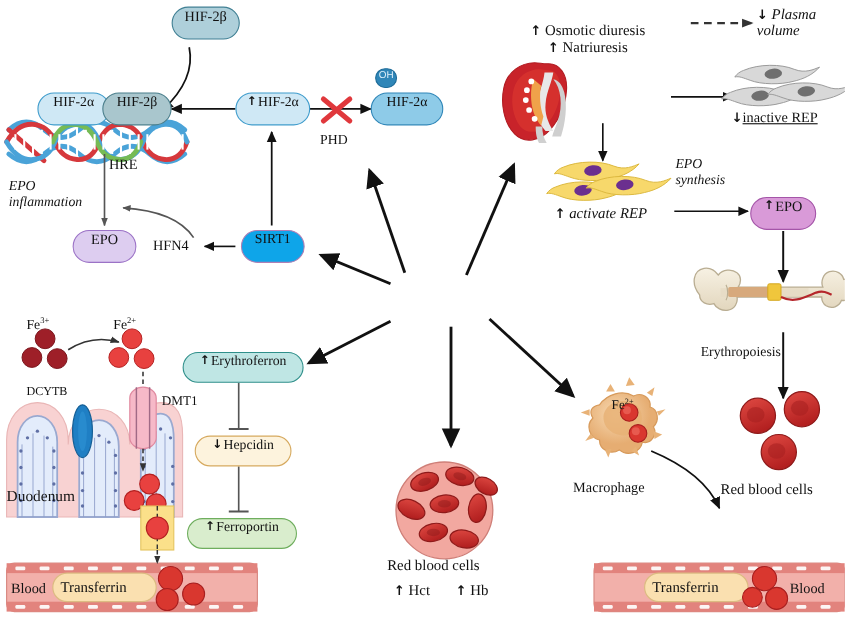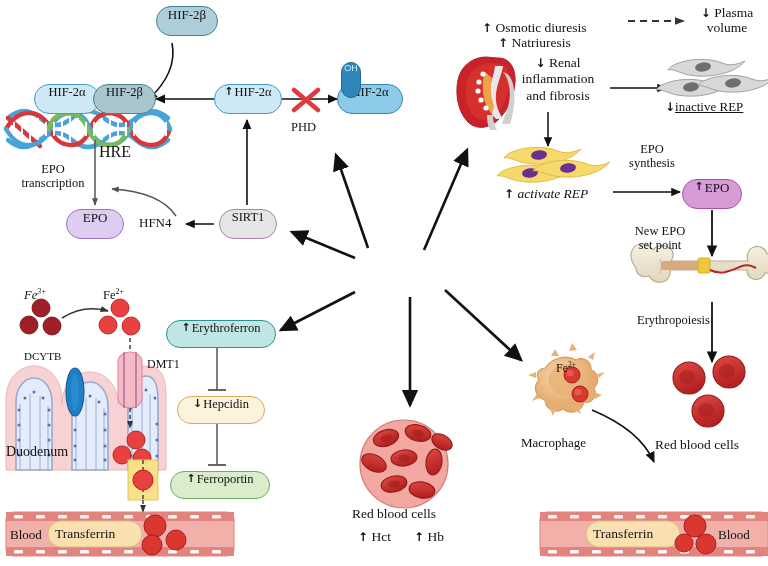--- a/index.html
+++ b/index.html
@@ -4,21 +4,21 @@
 <style>
   html,body{margin:0;padding:0;background:#fff;}
   body{width:768px;height:566px;position:relative;overflow:hidden;
        font-family:"Liberation Serif", serif;color:#111;}
   #stage{position:absolute;inset:0;width:768px;height:566px;}
   .node{position:absolute;display:flex;align-items:flex-start;justify-content:center;
         border-radius:999px;box-sizing:border-box;white-space:nowrap;
         font-family:"Liberation Serif", serif;}
   .lbl{position:absolute;white-space:nowrap;line-height:1.12;
        font-family:"Liberation Serif", serif;color:#111;}
-  .lbl.c{text-align:center;}
+  .lbl.c{font-style:italic;}
   .up,.dn{font-family:"DejaVu Sans",sans-serif;font-weight:bold;display:inline-block;}
   svg.ov{position:absolute;left:0;top:0;width:768px;height:566px;overflow:visible;}
   .sup{font-size:.62em;vertical-align:super;}
 </style>
 </head>
 <body>
 
 <div id="stage">
 
   <svg class="ov" viewBox="0 0 768 566">
@@ -416,33 +416,33 @@
   <div class="node" style="left:214px;top:84px;width:68px;height:30px;font-size:12.5px;
               background:#cfe8f5;border:1.6px solid #3f9ccc;gap:1px;">
     <span class="up" style="font-size:11px;">↑</span>
     <span>HIF-2α</span>
   </div>
 
   <div class="node" style="left:337px;top:84px;width:66px;height:30px;font-size:12.5px;
               background:#8ecbe8;border:1.6px solid #2f86b8;">
     <span>HIF-2α</span>
   </div>
-  <div class="node" style="left:341px;top:62px;width:20px;height:36px;font-size:9px;
+  <div class="node" style="left:341px;top:62px;width:20px;height:18px;font-size:9px;
               background:#2f86b8;border:1.4px solid #1f6c99;color:#dff1fb;
               font-family:'Liberation Sans',sans-serif;">
     <span>OH</span>
   </div>
 
   <div class="node" style="left:66px;top:209px;width:58px;height:30px;font-size:13px;
               background:#ddcdf0;border:1.6px solid #9b72c6;">
     <span>EPO</span>
   </div>
 
   <div class="node" style="left:219px;top:209px;width:58px;height:30px;font-size:12.5px;
-              background:#e5e5e5;border:1.6px solid #b07fb5;">
+              background:#0ea5e9;border:1.6px solid #b07fb5;">
     <span>SIRT1</span>
   </div>
 
 
   <div class="node" style="left:682px;top:179px;width:60px;height:30px;font-size:13px;
               background:#d99ad8;border:1.8px solid #a455a8;gap:1px;">
     <span class="up" style="font-size:11px;">↑</span>
     <span>EPO</span>
   </div>
 
@@ -459,89 +459,79 @@
   </div>
 
   <div class="node" style="left:170px;top:471px;width:100px;height:28px;font-size:12.5px;
               background:#d9edcd;border:1.7px solid #6fae5e;gap:1px;">
     <span class="up" style="font-size:11px;">↑</span>
     <span>Ferroportin</span>
   </div>
 
   <div class="lbl" style="left:291px;top:120px;font-size:12.5px;">PHD</div>
 
-  <div class="lbl" style="left:99px;top:143px;font-size:16px;">HRE</div>
+  <div class="lbl" style="left:99px;top:143px;font-size:13px;">HRE</div>
 
   <div class="lbl c" style="left:8px;top:162px;width:90px;font-size:12.5px;">
     <div>EPO</div>
-    <div>transcription</div>
+    <div>inflammation</div>
   </div>
 
   <div class="lbl" style="left:139px;top:216px;font-size:13px;">HFN4</div>
 
   <div class="lbl" style="left:498px;top:5px;font-size:13.5px;margin-top:30px;">
     <span class="up" style="font-size:12px;">↑</span>
     <span>Natriuresis</span>
   </div>
   <div class="lbl" style="left:482px;top:20px;font-size:13.5px;">
     <span class="up" style="font-size:12px;">↑</span>
     <span>Osmotic diuresis</span>
   </div>
   <div class="lbl c" style="left:688px;top:5px;width:78px;font-size:13.5px;">
     <div><span class="dn" style="font-size:12px;">↓</span>
       <span>Plasma</span></div>
     <div>volume</div>
   </div>
 
-  <div class="lbl c" style="left:506px;top:55px;width:104px;font-size:13.5px;line-height:1.22;">
-    <div><span class="dn" style="font-size:12px;">↓</span>
-      <span>Renal</span></div>
-    <div>inflammation</div>
-    <div>and fibrosis</div>
-  </div>
 
   <div class="lbl" style="left:665px;top:100px;font-size:13px;text-decoration:underline;">
     <span class="dn" style="font-size:12px;">↓</span><span>inactive REP</span>
   </div>
 
   <div class="lbl" style="left:504px;top:186px;font-size:13.5px;font-style:italic;">
     <span class="up" style="font-size:12px;">↑</span>
     <span>activate REP</span>
   </div>
 
   <div class="lbl c" style="left:614px;top:142px;width:76px;font-size:12.5px;">
     <div>EPO</div>
     <div>synthesis</div>
   </div>
 
-  <div class="lbl c" style="left:618px;top:224px;width:84px;font-size:12.5px;">
-    <div>New EPO</div>
-    <div>set point</div>
-  </div>
 
   <div class="lbl" style="left:613px;top:313px;font-size:12.5px;margin-left:24px;">Erythropoiesis</div>
 
   <div class="lbl" style="left:655px;top:437px;font-size:13.5px;">Red blood cells</div>
 
   <div class="lbl" style="left:352px;top:506px;font-size:13.5px;">Red blood cells</div>
   <div class="lbl" style="left:358px;top:529px;font-size:13.5px;">
     <span class="up" style="font-size:12px;">↑</span>
     <span>Hct</span>
   </div>
   <div class="lbl" style="left:414px;top:529px;font-size:13.5px;">
     <span class="up" style="font-size:12px;">↑</span>
     <span>Hb</span>
   </div>
 
   <div class="lbl" style="left:521px;top:436px;font-size:13px;">Macrophage</div>
   <div class="lbl" style="left:556px;top:361px;font-size:12px;">
     <span>Fe</span><span class="sup">2+</span>
   </div>
 
-  <div class="lbl" style="left:24px;top:288px;font-size:12.5px;font-style:italic;">
+  <div class="lbl" style="left:24px;top:288px;font-size:12.5px;">
     <span>Fe</span><span class="sup">3+</span>
   </div>
   <div class="lbl" style="left:103px;top:288px;font-size:12.5px;">
     <span>Fe</span><span class="sup">2+</span>
   </div>
 
   <div class="lbl" style="left:24px;top:350px;font-size:11px;font-family:Liberation Serif, serif;">DCYTB</div>
   <div class="lbl" style="left:147px;top:358px;font-size:12px;">DMT1</div>
   <div class="lbl" style="left:6px;top:444px;font-size:14px;">Duodenum</div>
 

